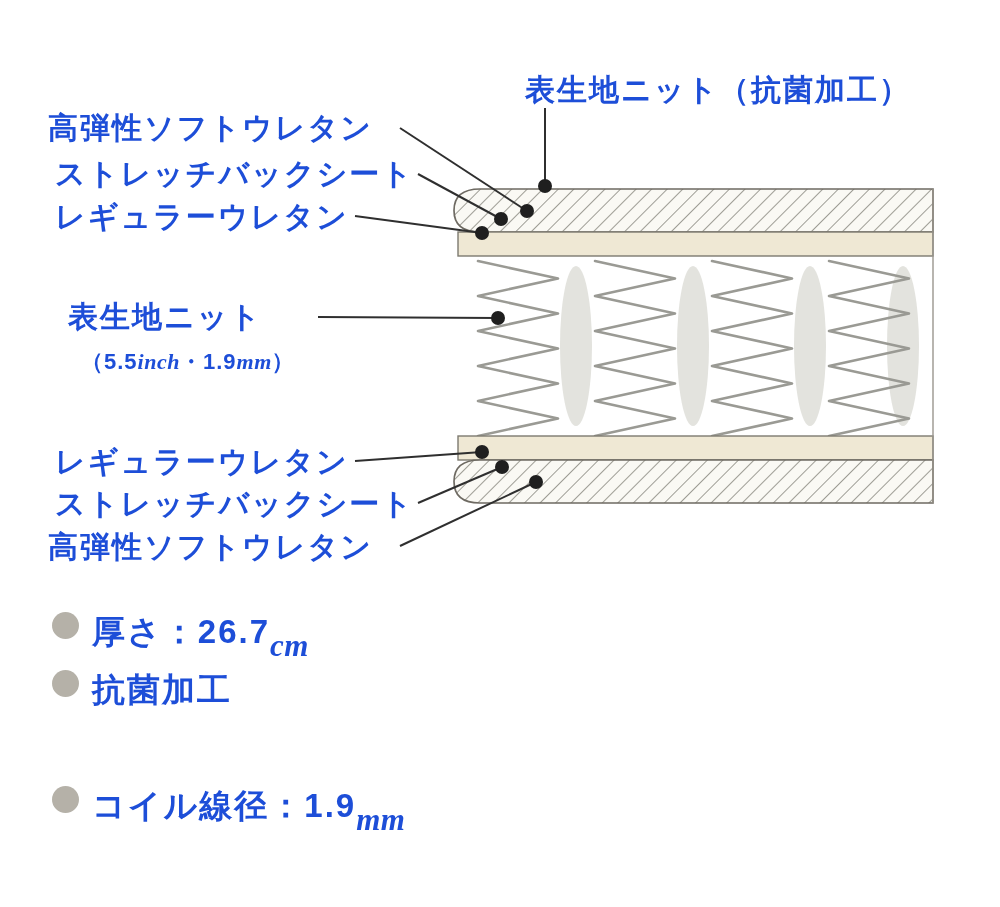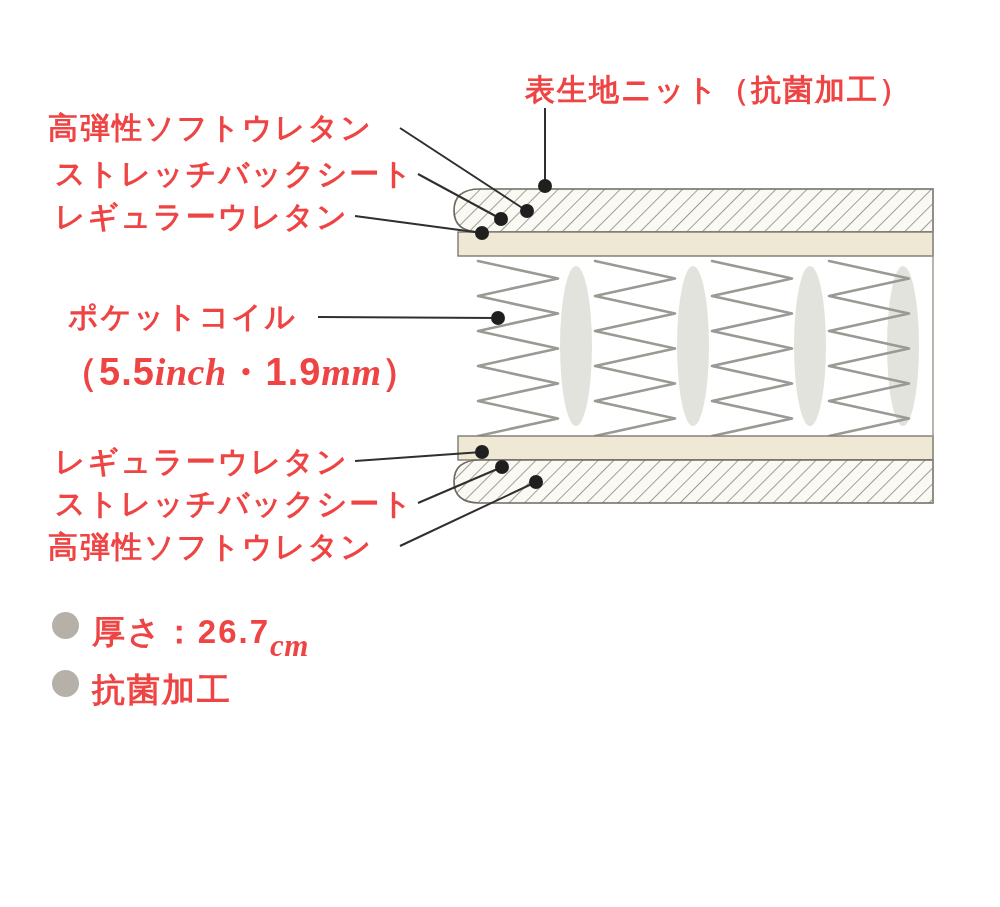--- a/index.html
+++ b/index.html
@@ -1,26 +1,26 @@
 <!DOCTYPE html>
 <html><head>
 <meta charset="utf-8">
 <style>
   html, body { margin:0; padding:0; background:#ffffff; }
   #stage {
     position:relative; width:1000px; height:907px; background:#ffffff;
-    font-family:"Liberation Sans","DejaVu Sans",sans-serif; color:#ef4444;
+    font-family:"Liberation Sans","DejaVu Sans",sans-serif; color:#1d4ed8;
     overflow:hidden;
   }
   #diagram-svg { position:absolute; left:0; top:0; }
   .label {
     position:absolute; font-size:30px; font-weight:600; letter-spacing:2px;
     white-space:nowrap; line-height:36px;
   }
-  .coil-sub { position:absolute; font-size:38px; font-weight:600; letter-spacing:1px; white-space:nowrap; }
+  .coil-sub { position:absolute; font-size:22px; font-weight:600; letter-spacing:1px; white-space:nowrap;margin-left:21px; }
   .serif-i, .unit {
     font-family:"Liberation Serif","DejaVu Serif",serif;
     font-style:italic; font-weight:600; letter-spacing:0.5px;
   }
   .spec-row {
     position:absolute; left:52px; display:flex; align-items:flex-start;
     font-size:33px; font-weight:600; letter-spacing:2px; white-space:nowrap;
     line-height:40px;
   }
   .bullet {
@@ -89,33 +89,39 @@
       <circle cx="536" cy="482" r="7"></circle>
     </g>
   </svg>
 
   <div class="label" style="left:525px; top:72px">表生地ニット（抗菌加工）</div>
 
   <div class="label" style="left:48px; top:110px">高弾性ソフトウレタン</div>
   <div class="label" style="left:55px; top:156px">ストレッチバックシート</div>
   <div class="label" style="left:55px; top:199px">レギュラーウレタン</div>
 
-  <div class="label" style="left:68px; top:299px">ポケットコイル</div>
+  <div class="label" style="left:68px; top:299px">表生地ニット</div>
   <div class="coil-sub" style="left:60px; top:347px"><span>（5.5</span><span class="serif-i">inch</span><span>・1.9</span><span class="serif-i">mm</span><span>）</span></div>
 
   <div class="label" style="left:55px; top:444px">レギュラーウレタン</div>
   <div class="label" style="left:55px; top:486px">ストレッチバックシート</div>
   <div class="label" style="left:48px; top:529px">高弾性ソフトウレタン</div>
 
   <div class="spec-row" style="top:612px">
     <span class="bullet"></span>
       <span>厚さ：</span>
       <span>26.7</span>
       <span class="unit">cm</span>
   </div>
   <div class="spec-row" style="top:670px">
     <span class="bullet"></span>
       <span>抗菌加工</span>
       <span></span>
       <span class="unit"></span>
   </div>
+  <div class="spec-row" style="top:786px">
+    <span class="bullet"></span>
+      <span>コイル線径：</span>
+      <span>1.9</span>
+      <span class="unit">mm</span>
+  </div>
 
 </div>
 
 </body></html>

